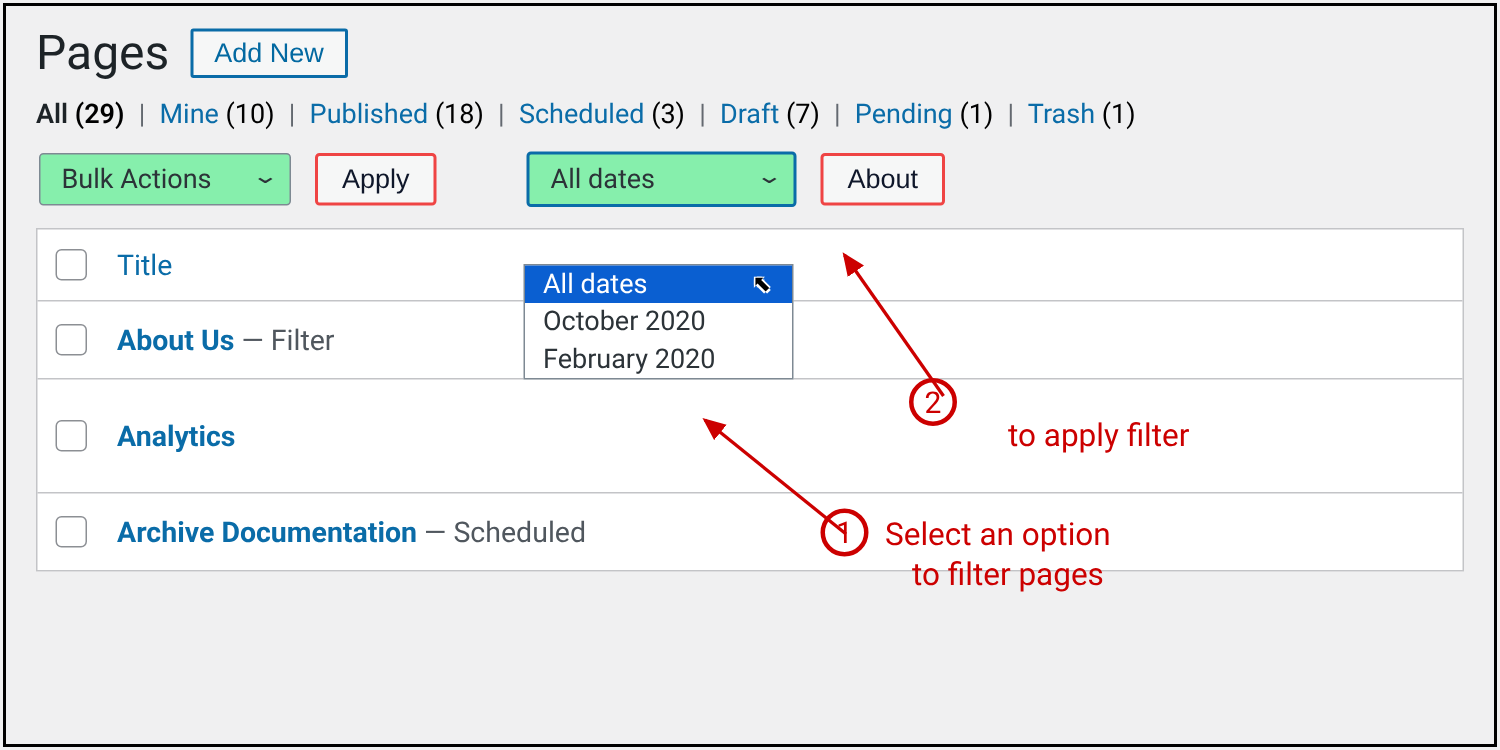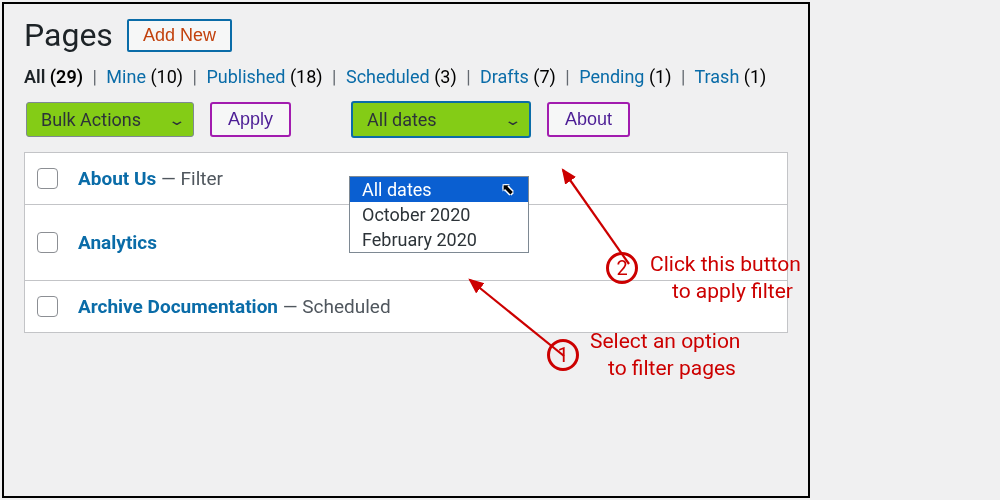--- a/index.html
+++ b/index.html
@@ -7,40 +7,40 @@
     font-family: -apple-system, BlinkMacSystemFont, "Segoe UI", Roboto, Arial, sans-serif;
     background: #f0f0f1;
     padding: 0;
     width: 1000px;
     height: 500px;
     overflow: hidden;
     position: relative;
   }
   .frame {
     border: 2px solid #000;
-    width: 808px;
+    width: 996px;
     height: 496px;
     margin: 2px;
     background: #f0f0f1;
     position: relative;
   }
   .header-row {
     display: flex;
     align-items: center;
     padding: 12px 20px 6px 20px;
   }
   h1.page-title {
     font-size: 32px;
     font-weight: 400;
     color: #1d2327;
     margin-right: 14px;
   }
   .add-new {
     border: 2px solid #0a6ca8;
-    color: #c2410c;
+    color: #0369a1;
     background: #f6f7f7;
     font-size: 18px;
     padding: 4px 14px;
     border-radius: 2px;
     cursor: pointer;
   }
   .subsubsub {
     padding: 6px 20px 14px 20px;
     font-size: 18px;
     color: #646970;
@@ -50,45 +50,45 @@
   .subsubsub .count { color: #000000; }
   .subsubsub .sep { color: #646970; padding: 0 5px; }
   .filters-row {
     display: flex;
     align-items: center;
     gap: 16px;
     padding: 0 20px 14px 22px;
   }
   .select-box {
     display: inline-flex;
-    align-items: center;
+    align-items: flex-start;
     justify-content: space-between;
     border: 1px solid #7e8993;
-    background: #84cc16;
+    background: #86efac;
     border-radius: 3px;
     font-size: 18px;
     color: #2c3338;
     padding: 6px 10px 6px 14px;
     min-width: 168px;
     cursor: pointer;
   }
   .select-box.date-filter {
     border: 2px solid #0a6ca8;
     min-width: 180px;
   }
   .caret {
     font-size: 14px;
     color: #2c3338;
     transform: scaleX(1.6);
     display: inline-block;
   }
   .btn {
-    border: 2px solid #a21caf;
+    border: 2px solid #ef4444;
     background: #f6f7f7;
-    color: #4c1d95;
+    color: #0f172a;
     font-size: 18px;
     padding: 5px 16px;
     border-radius: 3px;
     cursor: pointer;
   }
   .dropdown {
     position: absolute;
     left: 345px;
     top: 172px;
     width: 180px;
@@ -179,21 +179,21 @@
 
   <div class="subsubsub">
     <span class="current"><span>All</span> <span class="count">(29)</span></span>
     <span class="sep">|</span>
     <span class="link"><span>Mine</span> <span class="count">(10)</span></span>
     <span class="sep">|</span>
     <span class="link"><span>Published</span> <span class="count">(18)</span></span>
     <span class="sep">|</span>
     <span class="link"><span>Scheduled</span> <span class="count">(3)</span></span>
     <span class="sep">|</span>
-    <span class="link"><span>Drafts</span> <span class="count">(7)</span></span>
+    <span class="link"><span>Draft</span> <span class="count">(7)</span></span>
     <span class="sep">|</span>
     <span class="link"><span>Pending</span> <span class="count">(1)</span></span>
     <span class="sep">|</span>
     <span class="link"><span>Trash</span> <span class="count">(1)</span></span>
   </div>
 
   <div class="filters-row">
     <div class="select-box">
       <span>Bulk Actions</span>
       <span class="caret">⌄</span>
@@ -201,20 +201,24 @@
     <button class="btn">Apply</button>
     <div style="width:28px"></div>
     <div class="select-box date-filter">
       <span>All dates</span>
       <span class="caret">⌄</span>
     </div>
     <button class="btn">About</button>
   </div>
 
   <div class="table">
+    <div class="trow headrow">
+      <div class="chk"></div>
+      <span class="col-title">Title</span>
+    </div>
     <div class="trow">
       <div class="chk"></div>
       <span><span class="row-title">About Us</span> <span class="dash">—</span> <span class="row-status">Filter</span></span>
     </div>
     <div class="trow" style="padding:26px 12px">
       <div class="chk"></div>
       <span class="row-title">Analytics</span>
     </div>
     <div class="trow">
       <div class="chk"></div>
@@ -242,20 +246,20 @@
   <svg class="arrow" style="left:555px; top:160px;" width="100" height="110">
     <defs>
         <marker id="ah2" markerWidth="8" markerHeight="8" refX="6" refY="3" orient="auto">
           <path d="M0,0 L7,3 L0,6 Z" fill="#cc0000"></path>
         </marker>
       </defs>
     <line x1="70" y1="100" x2="4" y2="6" stroke="#cc0000" stroke-width="2.2" marker-end="url(#ah2)"></line>
   </svg>
 
   <div class="anno-circle" style="left:543px; top:335px;">1</div>
-  <div class="anno-text" style="left:586px; top:324px;">
+  <div class="anno-text" style="left:586px; top:340px;">
     <span>Select an option</span><br><span style="padding-left:18px">to filter pages</span>
   </div>
   <div class="anno-circle" style="left:602px; top:248px;">2</div>
   <div class="anno-text" style="left:646px; top:247px;">
-    <span>Click this button</span><br><span style="padding-left:22px">to apply filter</span>
+    <br><span style="padding-left:22px">to apply filter</span>
   </div>
 </div>
 
 </body></html>

